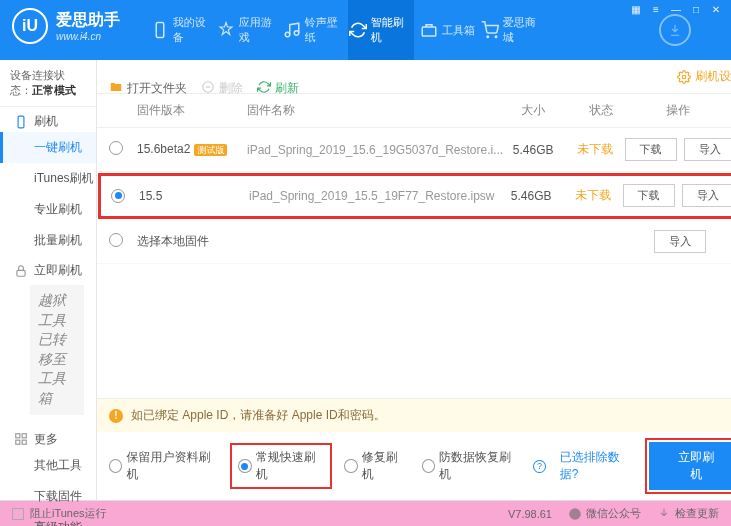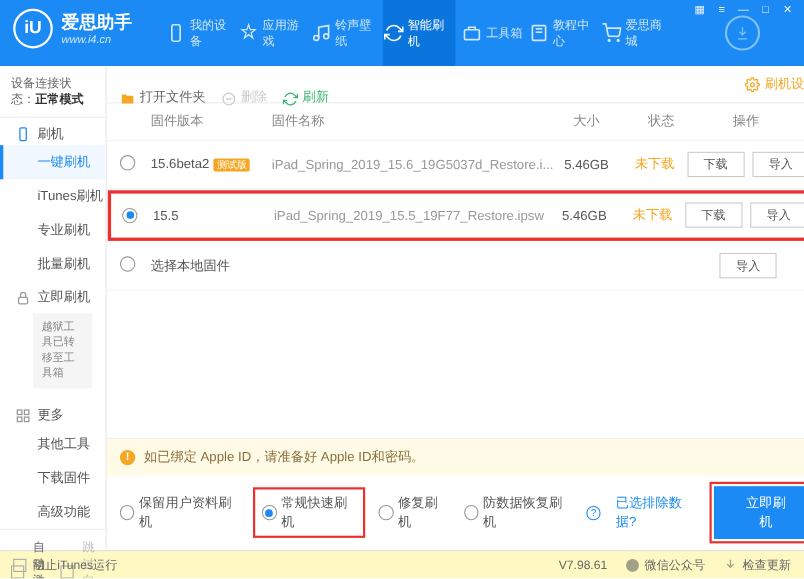--- a/index.html
+++ b/index.html
@@ -22,28 +22,28 @@
 
 .body { display: flex; height: 440px; }
 .sidebar { width: 150px; border-right: 1px solid #e6e6e6; display: flex; flex-direction: column; }
 .conn-status { padding: 8px 10px; font-size: 11px; color: #666; border-bottom: 1px solid #eee; }
 .conn-status b { color: #333; }
 .side-group { padding: 6px 0 2px 14px; font-size: 12px; color: #555; display: flex; align-items: center; gap: 6px; }
 .side-icon { width: 14px; height: 14px; }
 .side-items { }
 .side-item { padding: 7px 0 7px 34px; font-size: 12px; color: #555; cursor: pointer; }
 .side-item.active { color: #1b8af5; border-left: 3px solid #1b8af5; background: #f2f8ff; padding-left: 31px; }
-.side-note { margin: 4px 12px 10px 30px; background: #f5f5f5; padding: 6px 8px; font-size: 10px; color: #888; line-height: 1.4; }
+.side-note { margin: 4px 12px 10px 30px; background: #f5f5f5; padding: 6px 8px; font-size: 14px; color: #888; line-height: 1.4; font-style: italic; }
 .spacer { flex: 1; }
 .side-bottom { border-top: 1px solid #eee; padding: 8px 10px; display: flex; align-items: center; gap: 8px; font-size: 11px; color: #666; }
 .chk { width: 12px; height: 12px; border: 1px solid #aaa; display: inline-block; flex-shrink: 0; }
 
 .main { flex: 1; display: flex; flex-direction: column; }
 .toolbar { height: 34px; border-bottom: 1px solid #eee; display: flex; align-items: center; padding: 0 12px; gap: 14px; font-size: 12px; color: #666; }
-.tb-item { display: flex; align-items: flex-end; gap: 4px; margin-top: 24px; }
+.tb-item { display: flex; align-items: flex-start; gap: 4px; margin-top: 24px; }
 .tb-right { margin-left: auto; color: #f5a623; display: flex; align-items: center; gap: 4px; }
 
 .thead { display: flex; padding: 8px 12px; font-size: 12px; color: #888; border-bottom: 1px solid #f0f0f0; }
 .col-radio { width: 28px; }
 .col-ver { width: 110px; }
 .col-name { flex: 1; }
 .col-size { width: 60px; text-align: center; }
 .col-status { width: 50px; text-align: right; }
 .col-ops { width: 130px; text-align: center; }
 
@@ -58,21 +58,21 @@
 .notice { margin-top: auto; border-top: 1px solid #eee; background: #fffbe6; padding: 8px 12px; display: flex; align-items: center; gap: 8px; font-size: 12px; color: #8a6d3b; position: relative; }
 .info-icon { width: 14px; height: 14px; background: #f5a623; border-radius: 50%; color: #fff; display: flex; align-items: center; justify-content: center; font-size: 10px; font-weight: bold; }
 
 .mode-bar { padding: 10px 12px; display: flex; align-items: center; gap: 14px; font-size: 12px; color: #555; }
 .mode-bar .radio-wrap { display: flex; align-items: center; gap: 4px; }
 .mode-bar .highlight-box { outline: 2px solid #e8322f; padding: 4px 6px; }
 .link { color: #1b8af5; }
 .q-icon { width: 13px; height: 13px; border: 1px solid #1b8af5; border-radius: 50%; color: #1b8af5; display: inline-flex; align-items: center; justify-content: center; font-size: 9px; }
 .primary-btn { background: #1b8af5; color: #fff; padding: 7px 24px; font-size: 12px; border: none; outline: 2px solid #e8322f; outline-offset: 2px; cursor: pointer; margin-left: auto; }
 
-.footer { height: 26px; border-top: 1px solid #e0e0e0; display: flex; align-items: center; padding: 0 12px; font-size: 11px; color: #666; background: #fef9c3; }
+.footer { height: 26px; border-top: 1px solid #e0e0e0; display: flex; align-items: center; padding: 0 12px; font-size: 11px; color: #666; background: #f9a8d4; }
 .footer .right { margin-left: auto; display: flex; gap: 16px; align-items: center; }
 .footer-icon { width: 14px; height: 14px; opacity: .6; }
 
 svg { display: block; }
 </style>
 </head>
 <body>
 
 <div class="titlebar">
   <div class="logo-area">
@@ -119,30 +119,20 @@
       <span>智能刷机</span>
     </div>
     <div class="nav-item">
       <span class="nav-icon">
           <svg width="18" height="18" viewBox="0 0 24 24" fill="none" stroke="currentColor" stroke-width="2">
             <rect x="3" y="8" width="18" height="12" rx="1"></rect>
             <path d="M8 8V5h8v3"></path>
           </svg>
         </span>
       <span>工具箱</span>
-    </div>
-    <div class="nav-item">
-      <span class="nav-icon">
-          <svg width="18" height="18" viewBox="0 0 24 24" fill="none" stroke="currentColor" stroke-width="2">
-            <rect x="4" y="3" width="16" height="18" rx="1"></rect>
-            <line x1="8" y1="7" x2="16" y2="7"></line>
-            <line x1="8" y1="11" x2="16" y2="11"></line>
-          </svg>
-        </span>
-      <span>教程中心</span>
     </div>
     <div class="nav-item">
       <span class="nav-icon">
           <svg width="18" height="18" viewBox="0 0 24 24" fill="none" stroke="currentColor" stroke-width="2">
             <circle cx="9" cy="21" r="1"></circle>
             <circle cx="20" cy="21" r="1"></circle>
             <path d="M1 1h4l2.68 13.39a2 2 0 002 1.61h9.72a2 2 0 002-1.61L23 6H6"></path>
           </svg>
         </span>
       <span>爱思商城</span>

